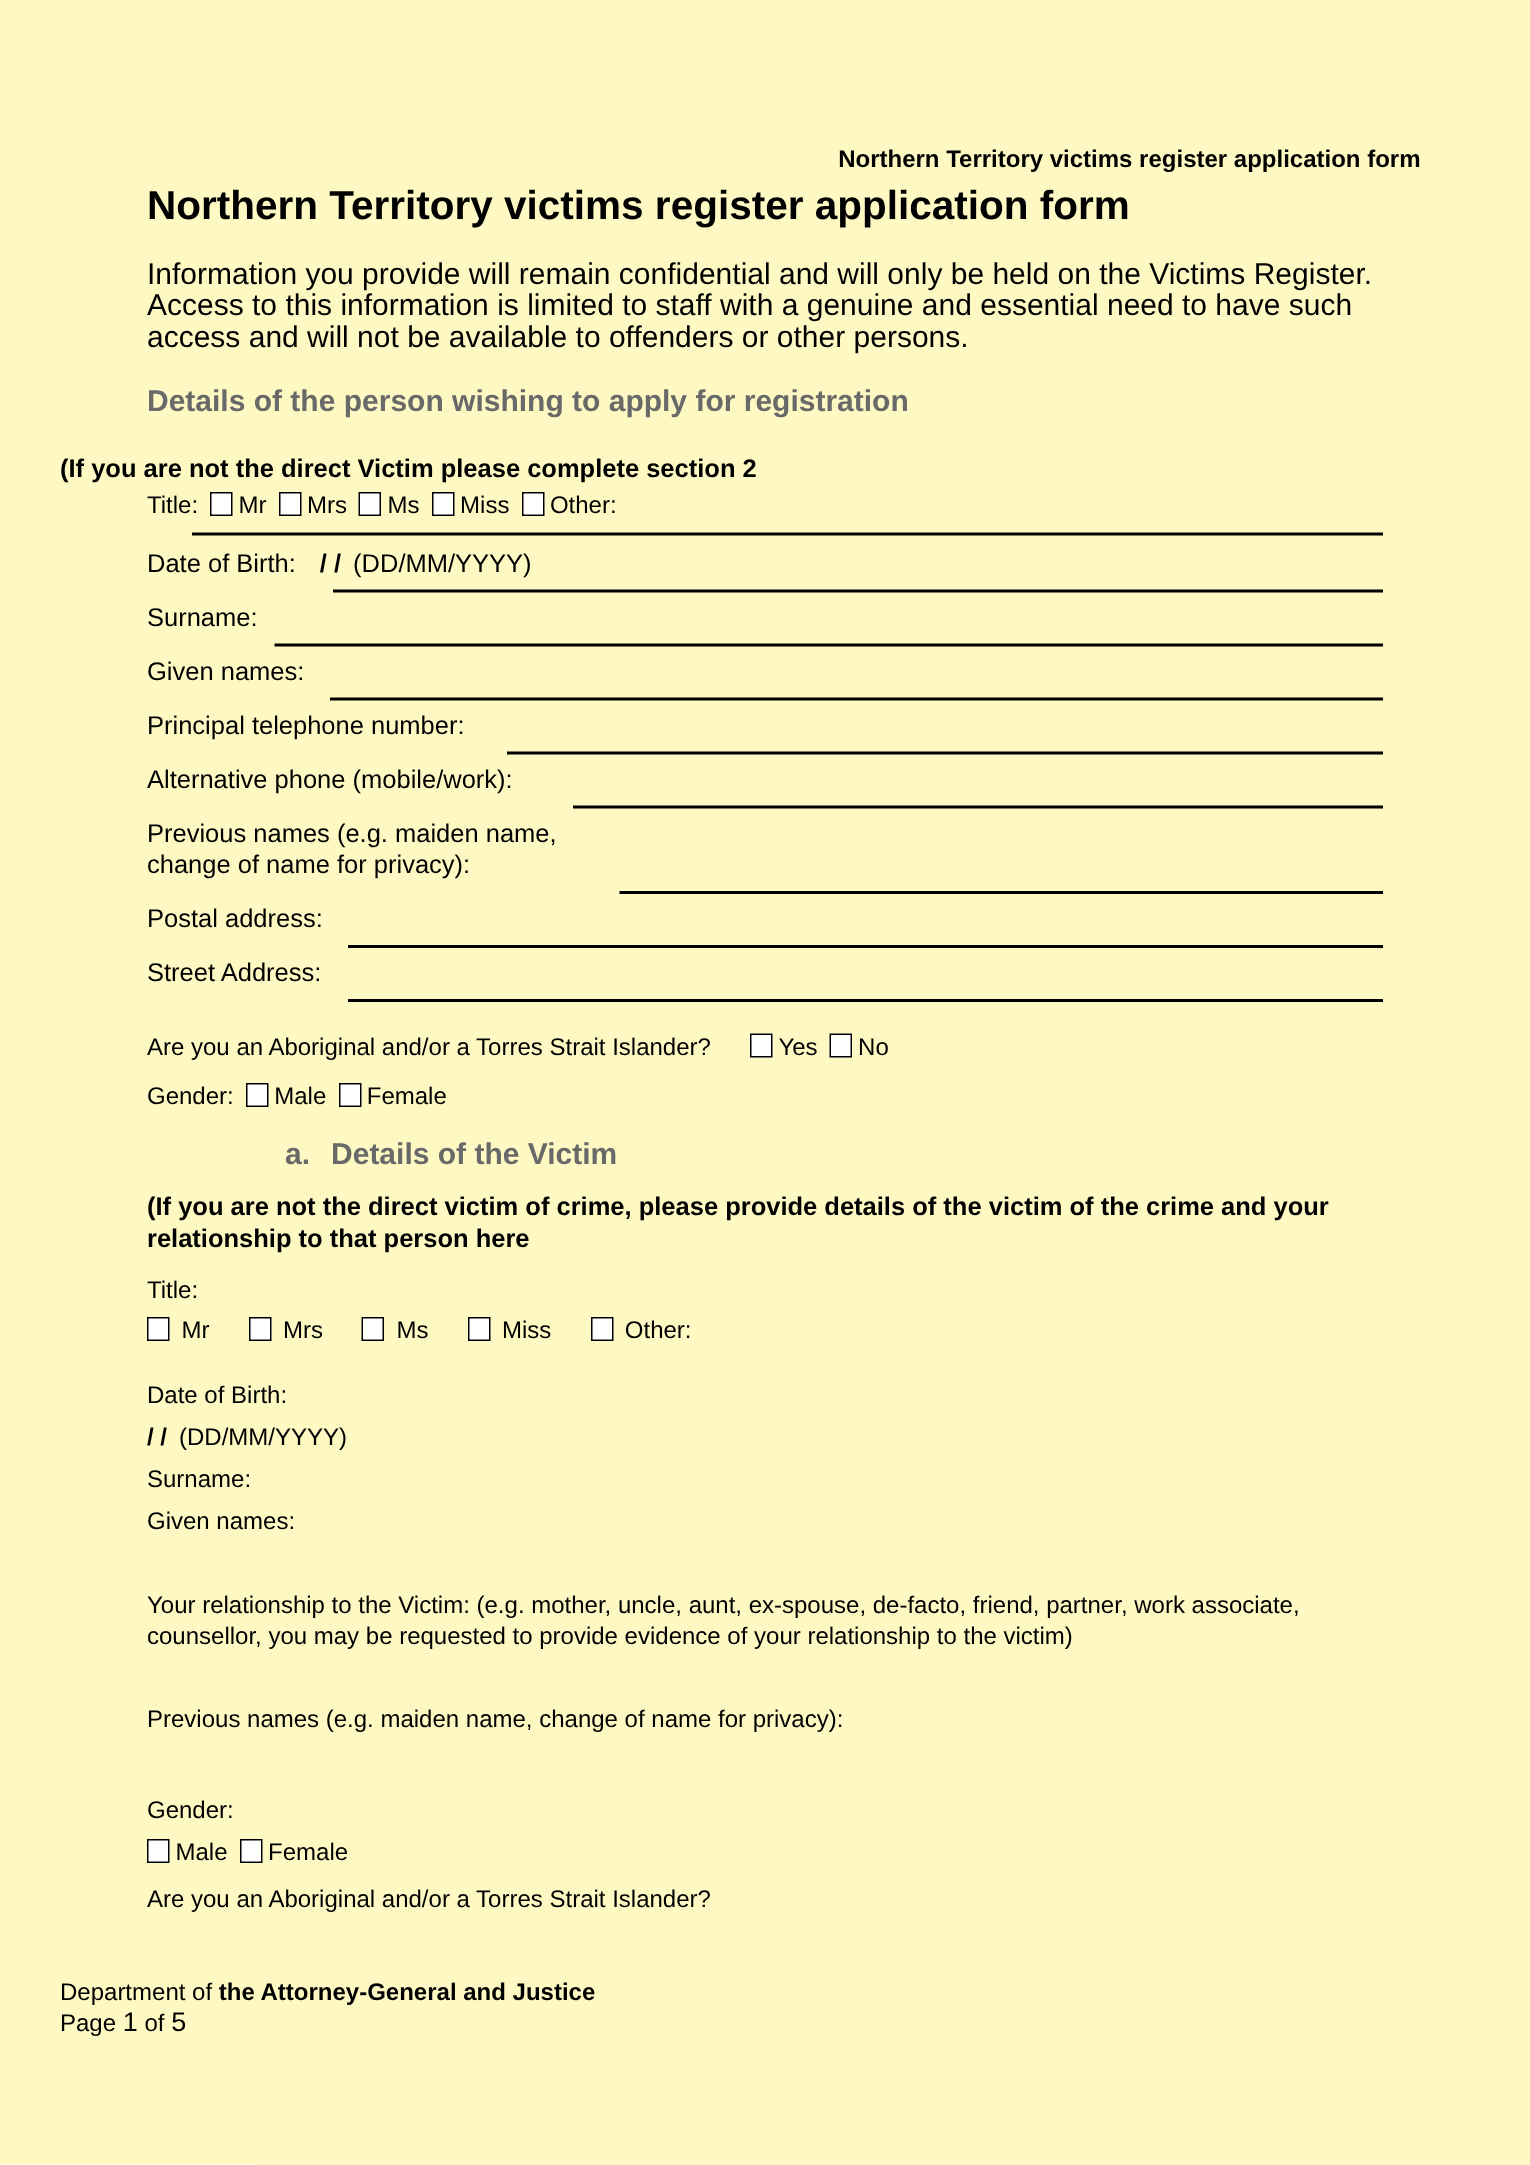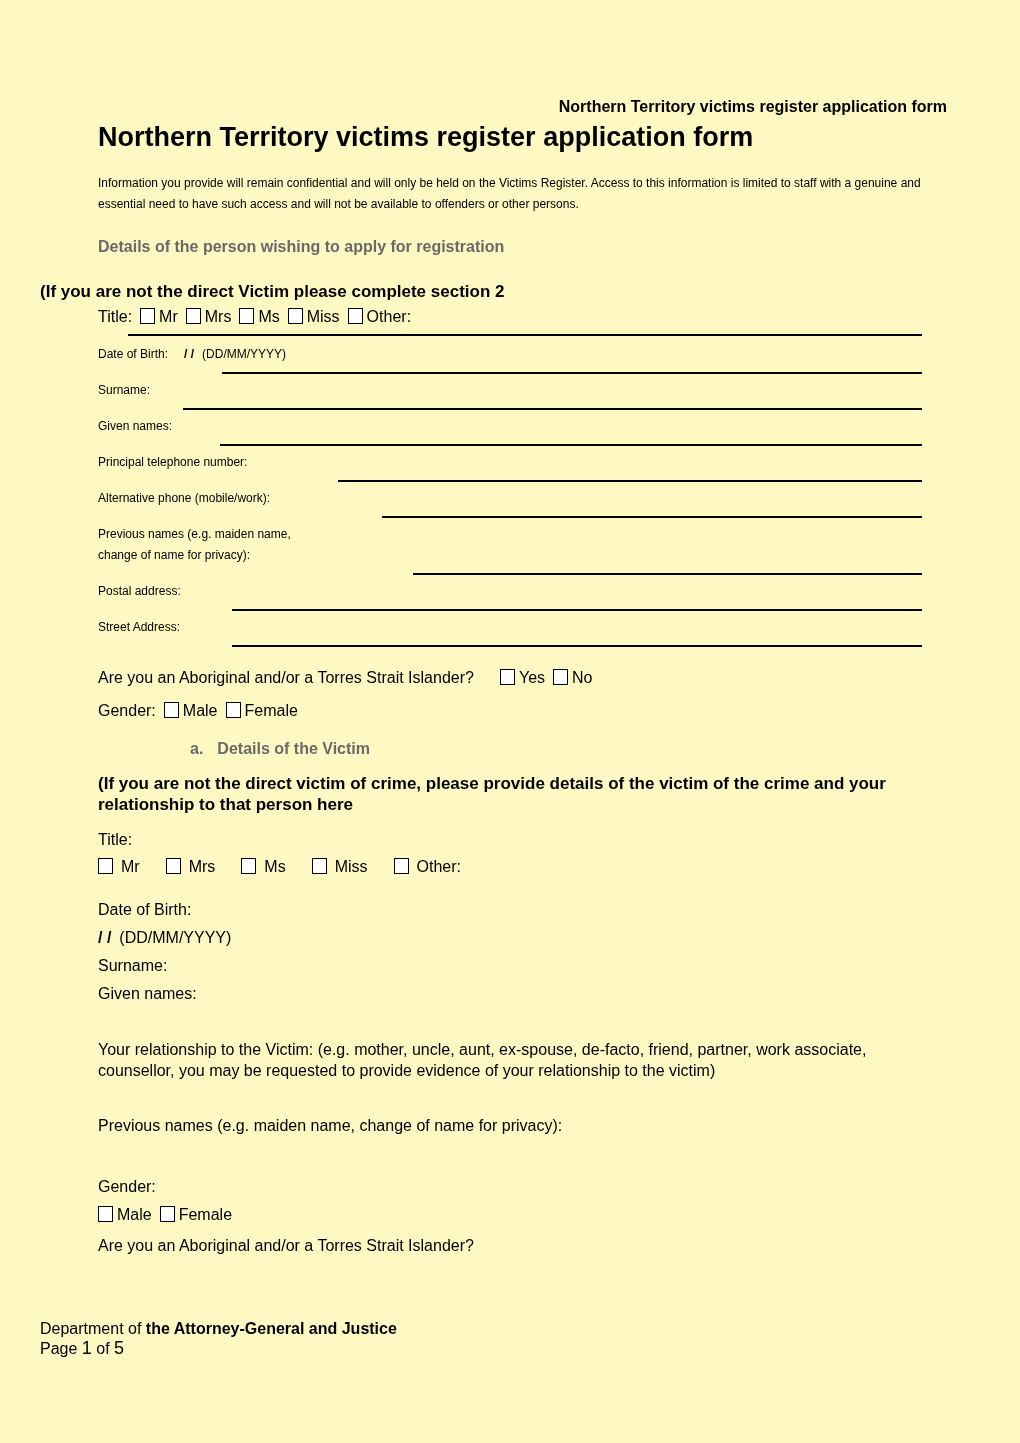--- a/index.html
+++ b/index.html
@@ -20,45 +20,45 @@
     line-height:19px;
   }
   .doc-title {
     margin:6px 0 0 0;
     font-size:27px;
     line-height:30px;
     font-weight:bold;
   }
   .intro {
     margin:21px 0 0 0;
-    font-size:12px;
+    font-size:20px;
     line-height:21px;
     max-width:828px;
   }
   .h-gray {
     margin:20px 0 0 0;
-    font-size:16px;
+    font-size:20px;
     line-height:24px;
     font-weight:bold;
     color:#696969;
   }
   .h-gray.victim { margin-left:92px; margin-top:16px; }
   .h-gray .h-prefix { margin-right:14px; }
 
   .note {
     margin:22px 0 0 0;
     font-weight:bold;
     font-size:17px;
     line-height:21px;
   }
   .note.outdent { margin-left:-58px; }
   .note.two-line { margin-top:12px; max-width:810px; }
 
   .row { margin-top:4px; font-size:16px; line-height:21px; }
-  .frow { margin-top:6px; font-size:12px; line-height:21px; }
+  .frow { margin-top:6px; font-size:17px; line-height:21px; }
   .frow.first { margin-top:8px; }
 
   .cb {
     display:inline-block;
     width:13px; height:14px;
     border:1.5px solid #000;
     vertical-align:-2px;
     background:#fff;
   }
   .cbg { margin-left:8px; white-space:nowrap; }

